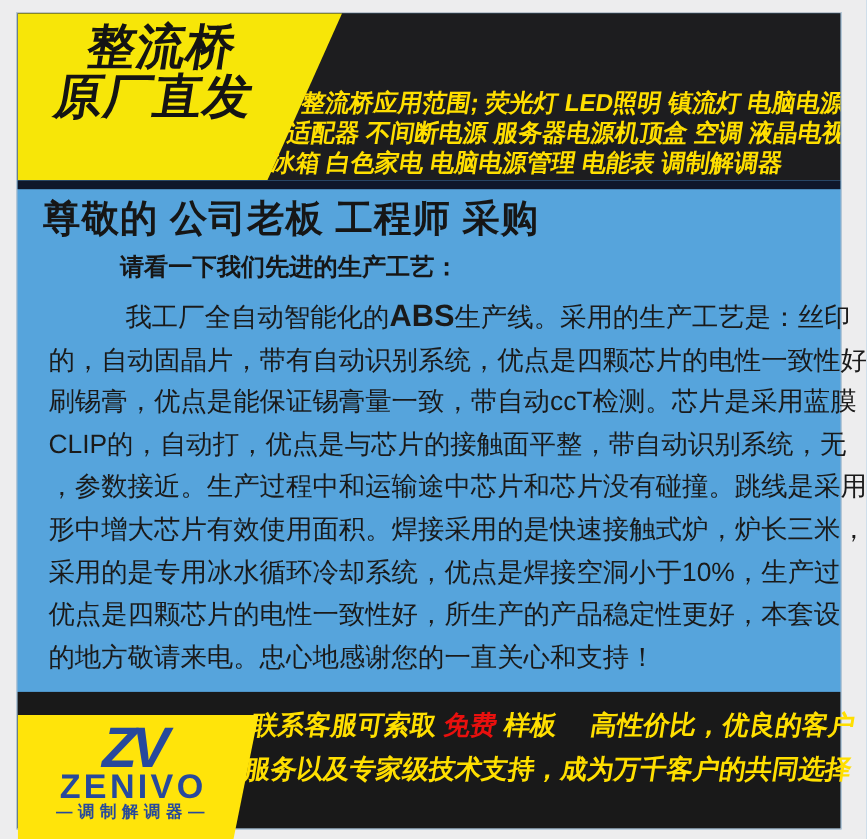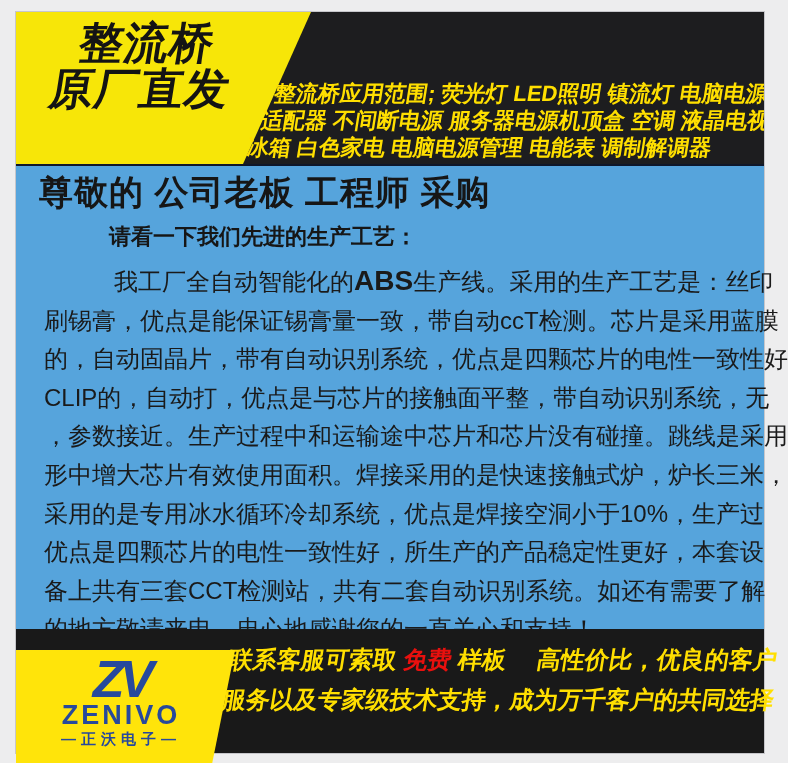--- a/index.html
+++ b/index.html
@@ -25,21 +25,21 @@
     transform:skewX(-9deg);letter-spacing:1px;
   }
   .app-line{
     position:absolute;color:#ffdf00;font-weight:bold;font-size:22px;line-height:26px;
     transform:skewX(-9deg);white-space:nowrap;letter-spacing:0px;
   }
   .app-line.l0{top:69px;left:258px;}
   .app-line.l1{top:96px;left:245px;}
   .app-line.l2{top:123px;left:231px;}
   
-  .mid{position:absolute;left:0;top:152px;width:748px;height:465px;background:#56a4dc;border-top:2px solid #0f172a;box-sizing:border-box;}
+  .mid{position:absolute;left:0;top:152px;width:748px;height:465px;background:#56a4dc;border-top:8px solid #0f172a;box-sizing:border-box;}
   .mid-heading{
     position:absolute;left:23px;top:4px;color:#161616;font-weight:900;font-size:34px;letter-spacing:1px;white-space:nowrap;
   }
   .mid-subheading{
     position:absolute;left:93px;top:56px;color:#161616;font-weight:900;font-size:22px;white-space:nowrap;
   }
   .mid-body{
     position:absolute;left:28px;top:96px;width:712px;
     color:#1a1a1a;font-size:24px;line-height:38.6px;font-weight:500;
   }
@@ -57,21 +57,21 @@
   .free-red{color:#e8100e;}
   
   .logo-plate{
     position:absolute;left:0;top:602px;width:219px;height:139px;background:#ffe40a;
     clip-path:polygon(0 0,219px 0,191px 139px,0 139px);
     margin-top:36px;
   }
   .logo-inner{position:absolute;left:0;top:0;width:210px;text-align:center;}
   .logo-mark{display:block;margin:4px auto 0 auto;width:110px;height:48px;}
   .logo-name{
-    display:block;color:#27499c;font-weight:900;font-size:27px;letter-spacing:3px;line-height:26px;margin-top:0px;
+    display:block;color:#27499c;font-weight:900;font-size:31px;letter-spacing:3px;line-height:26px;margin-top:0px;
   }
   .logo-cn{
     display:block;color:#27499c;font-weight:bold;font-size:15px;letter-spacing:5px;line-height:17px;margin-top:2px;white-space:nowrap;
   }
 </style>
 </head>
 <body>
 
 <div class="content">
 
@@ -85,40 +85,39 @@
     <div class="app-line l0">整流桥应用范围; 荧光灯 LED照明 镇流灯 电脑电源</div>
     <div class="app-line l1">适配器 不间断电源 服务器电源机顶盒 空调 液晶电视</div>
     <div class="app-line l2">冰箱 白色家电 电脑电源管理 电能表 调制解调器</div>
   </div>
 
   <div class="mid">
     <div class="mid-heading">尊敬的 公司老板 工程师 采购</div>
     <div class="mid-subheading">请看一下我们先进的生产工艺：</div>
     <div class="mid-body">
       <div class="body-line first"><span>我工厂全自动智能化的</span><span class="abs-em">ABS</span><span>生产线。采用的生产工艺是：丝印</span></div>
+      <div class="body-line">的，自动固晶片，带有自动识别系统，优点是四颗芯片的电性一致性好</div>
       <div class="body-line">刷锡膏，优点是能保证锡膏量一致，带自动ccT检测。芯片是采用蓝膜</div>
-      <div class="body-line">的，自动固晶片，带有自动识别系统，优点是四颗芯片的电性一致性好</div>
       <div class="body-line">CLIP的，自动打，优点是与芯片的接触面平整，带自动识别系统，无</div>
       <div class="body-line">，参数接近。生产过程中和运输途中芯片和芯片没有碰撞。跳线是采用</div>
       <div class="body-line">形中增大芯片有效使用面积。焊接采用的是快速接触式炉，炉长三米，</div>
       <div class="body-line">采用的是专用冰水循环冷却系统，优点是焊接空洞小于10%，生产过</div>
       <div class="body-line">优点是四颗芯片的电性一致性好，所生产的产品稳定性更好，本套设</div>
-      <div class="body-line">备上共有三套CCT检测站，共有二套自动识别系统。如还有需要了解</div>
       <div class="body-line">的地方敬请来电。忠心地感谢您的一直关心和支持！</div>
     </div>
   </div>
 
   <div class="bottom-banner">
     <div class="foot-line l1"><span>联系客服可索取 </span><span class="free-red">免费</span><span> 样板　 高性价比，优良的客户</span></div>
     <div class="foot-line l2">服务以及专家级技术支持，成为万千客户的共同选择</div>
   </div>
 
   <div class="logo-plate">
     <div class="logo-inner">
       <svg class="logo-mark" viewBox="0 0 110 48" xmlns="http://www.w3.org/2000/svg">
         <text x="55" y="43" text-anchor="middle" font-family="Liberation Sans, DejaVu Sans, sans-serif" font-size="52" font-weight="900" font-style="italic" letter-spacing="-5" fill="#27499c">ZV</text>
       </svg>
       <span class="logo-name">ZENIVO</span>
-      <span class="logo-cn">—正沃电子—</span>
+      <span class="logo-cn">—调制解调器—</span>
     </div>
   </div>
 
 </div>
 
 </body></html>

